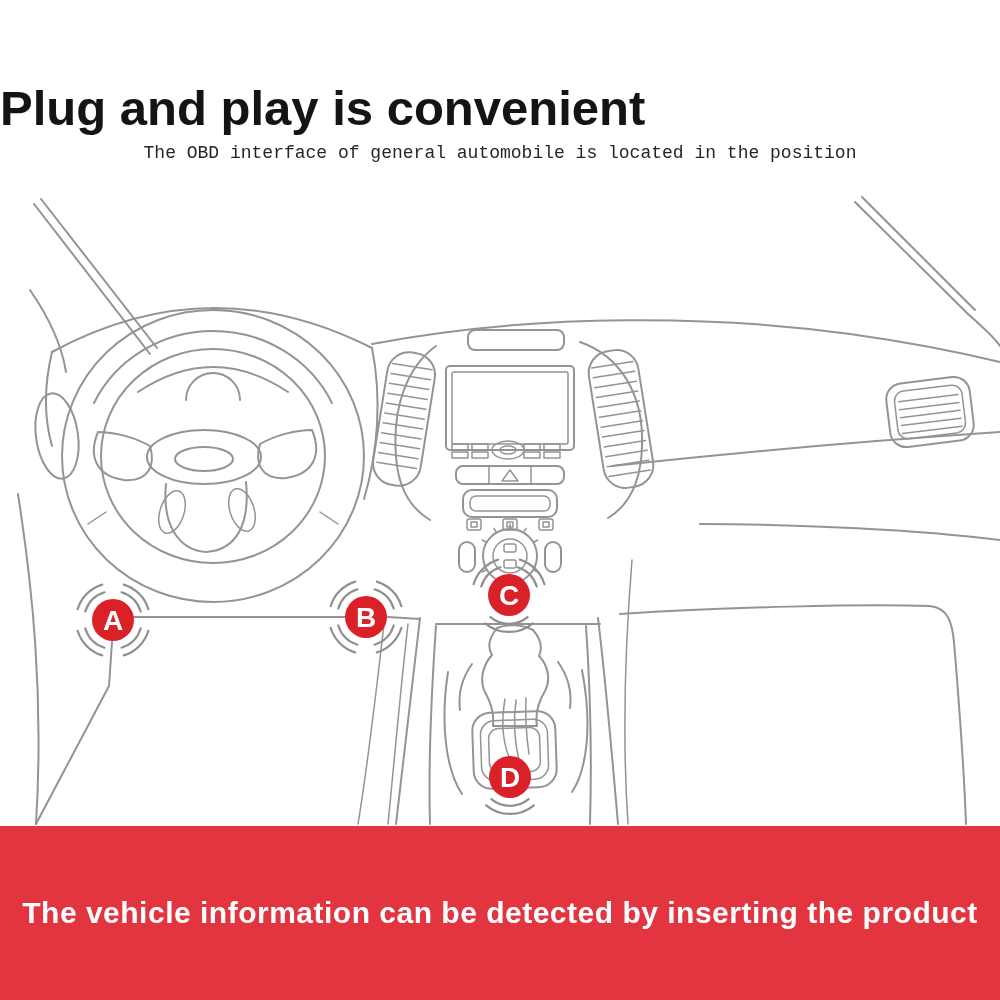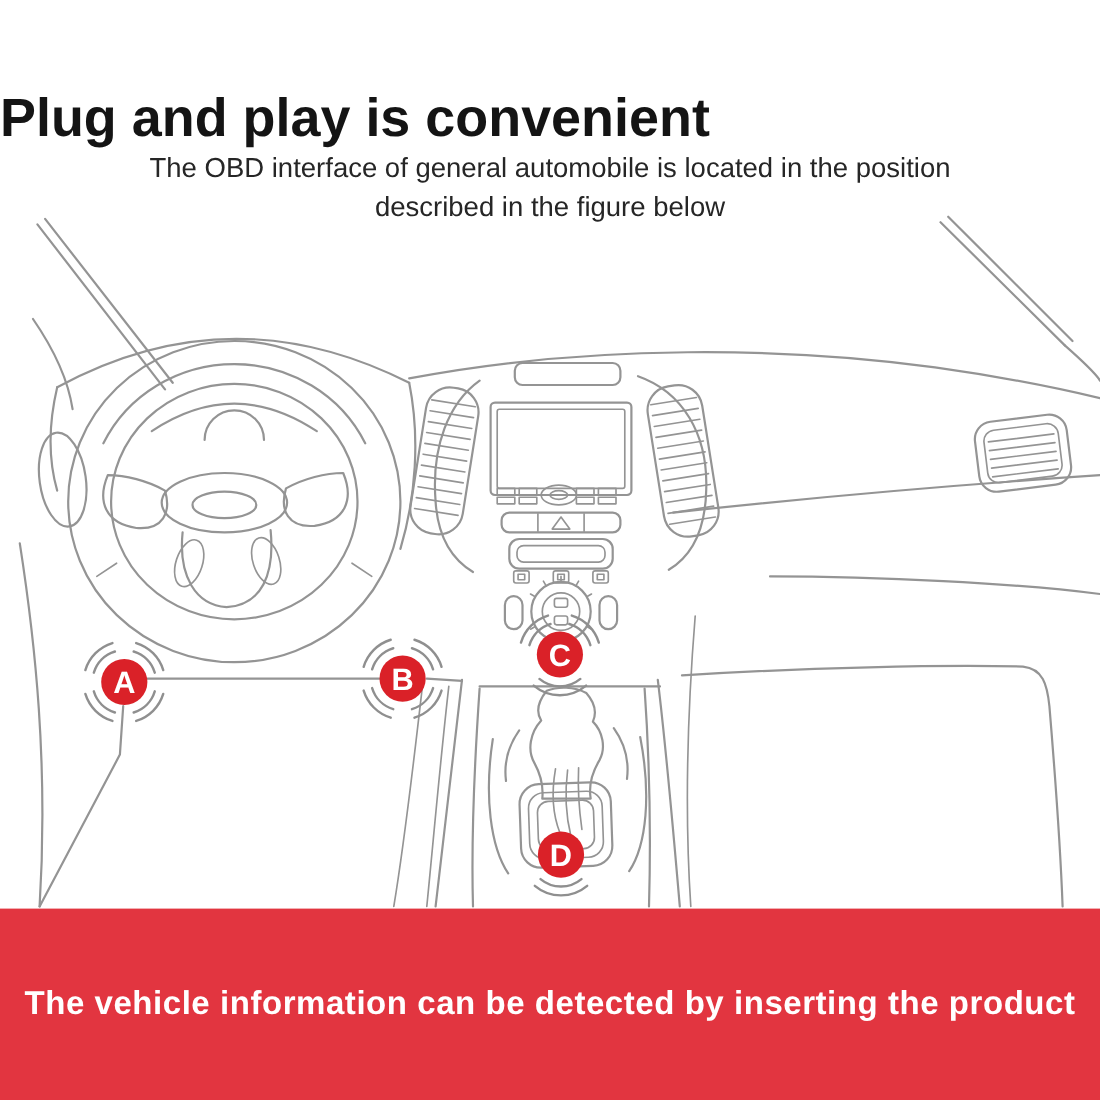--- a/index.html
+++ b/index.html
@@ -6,21 +6,21 @@
   .page{
     position:relative;width:1000px;height:1000px;background:#fff;
     overflow:hidden;font-family:"Liberation Sans","DejaVu Sans",sans-serif;
   }
   .title{
     position:absolute;top:48px;left:0;width:1000px;text-align:left;
     font-size:49px;font-weight:bold;letter-spacing:0px;color:var(--text-dark,#111);margin-top:32px;
   }
   .subtitle{
     position:absolute;top:136px;left:0;width:1000px;text-align:center;
-    font-size:25px;line-height:35px;color:#262626;font-weight:normal;
+    font-size:18px;line-height:35px;color:#262626;font-weight:normal;font-family:Liberation Mono, monospace;
   }
   .diagram-svg{position:absolute;top:194px;left:0;}
   .ln{fill:none;stroke:var(--line-gray,#949494);stroke-width:2;stroke-linecap:round;stroke-linejoin:round;}
   .thin{stroke-width:1.5;}
   .marker-arc{fill:none;stroke:#8f8f8f;stroke-width:2.2;stroke-linecap:round;}
   .marker-circle{fill:var(--marker-red,#da2128);stroke:none;}
   .marker-letter{
     fill:#ffffff;font-family:"Liberation Sans","DejaVu Sans",sans-serif;
     font-size:28px;font-weight:bold;text-anchor:middle;
   }
@@ -36,21 +36,20 @@
 </style>
 </head>
 <body>
 
 <div class="page">
 
   <div class="title">Plug and play is convenient</div>
 
   <div class="subtitle">
     <span>The OBD interface of general automobile is located in the position</span><br>
-    <span>described in the figure below</span>
   </div>
 
   <svg class="diagram-svg" width="1000" height="632" viewBox="0 0 1000 632">
 
     <g>
 
       <path class="ln" d="M34,10 L150,160"></path>
       <path class="ln" d="M41,5 L157,154"></path>
       <path class="ln" d="M30,96 C50,125 62,152 66,178"></path>
       <ellipse class="ln" cx="57" cy="242" rx="21" ry="43" transform="rotate(-8 57 242)"></ellipse>

